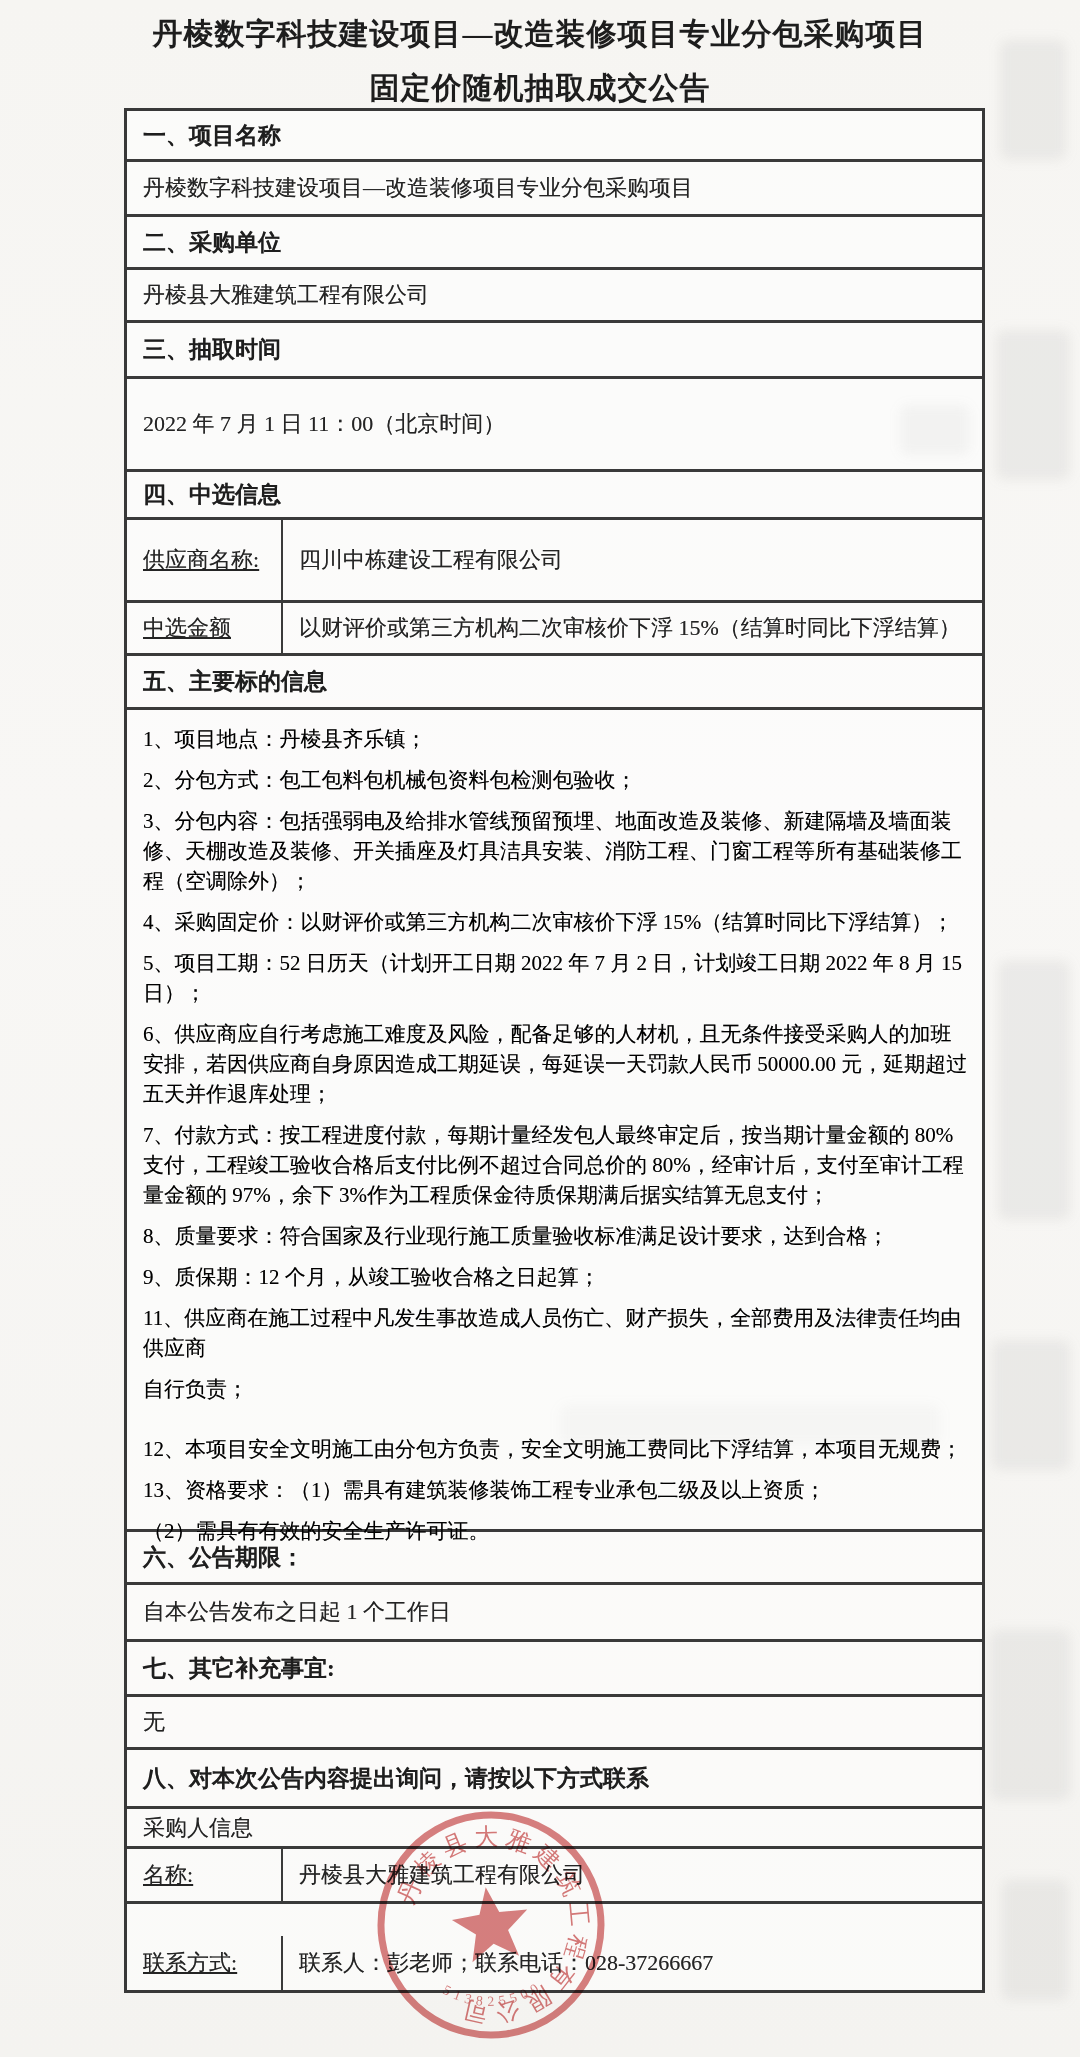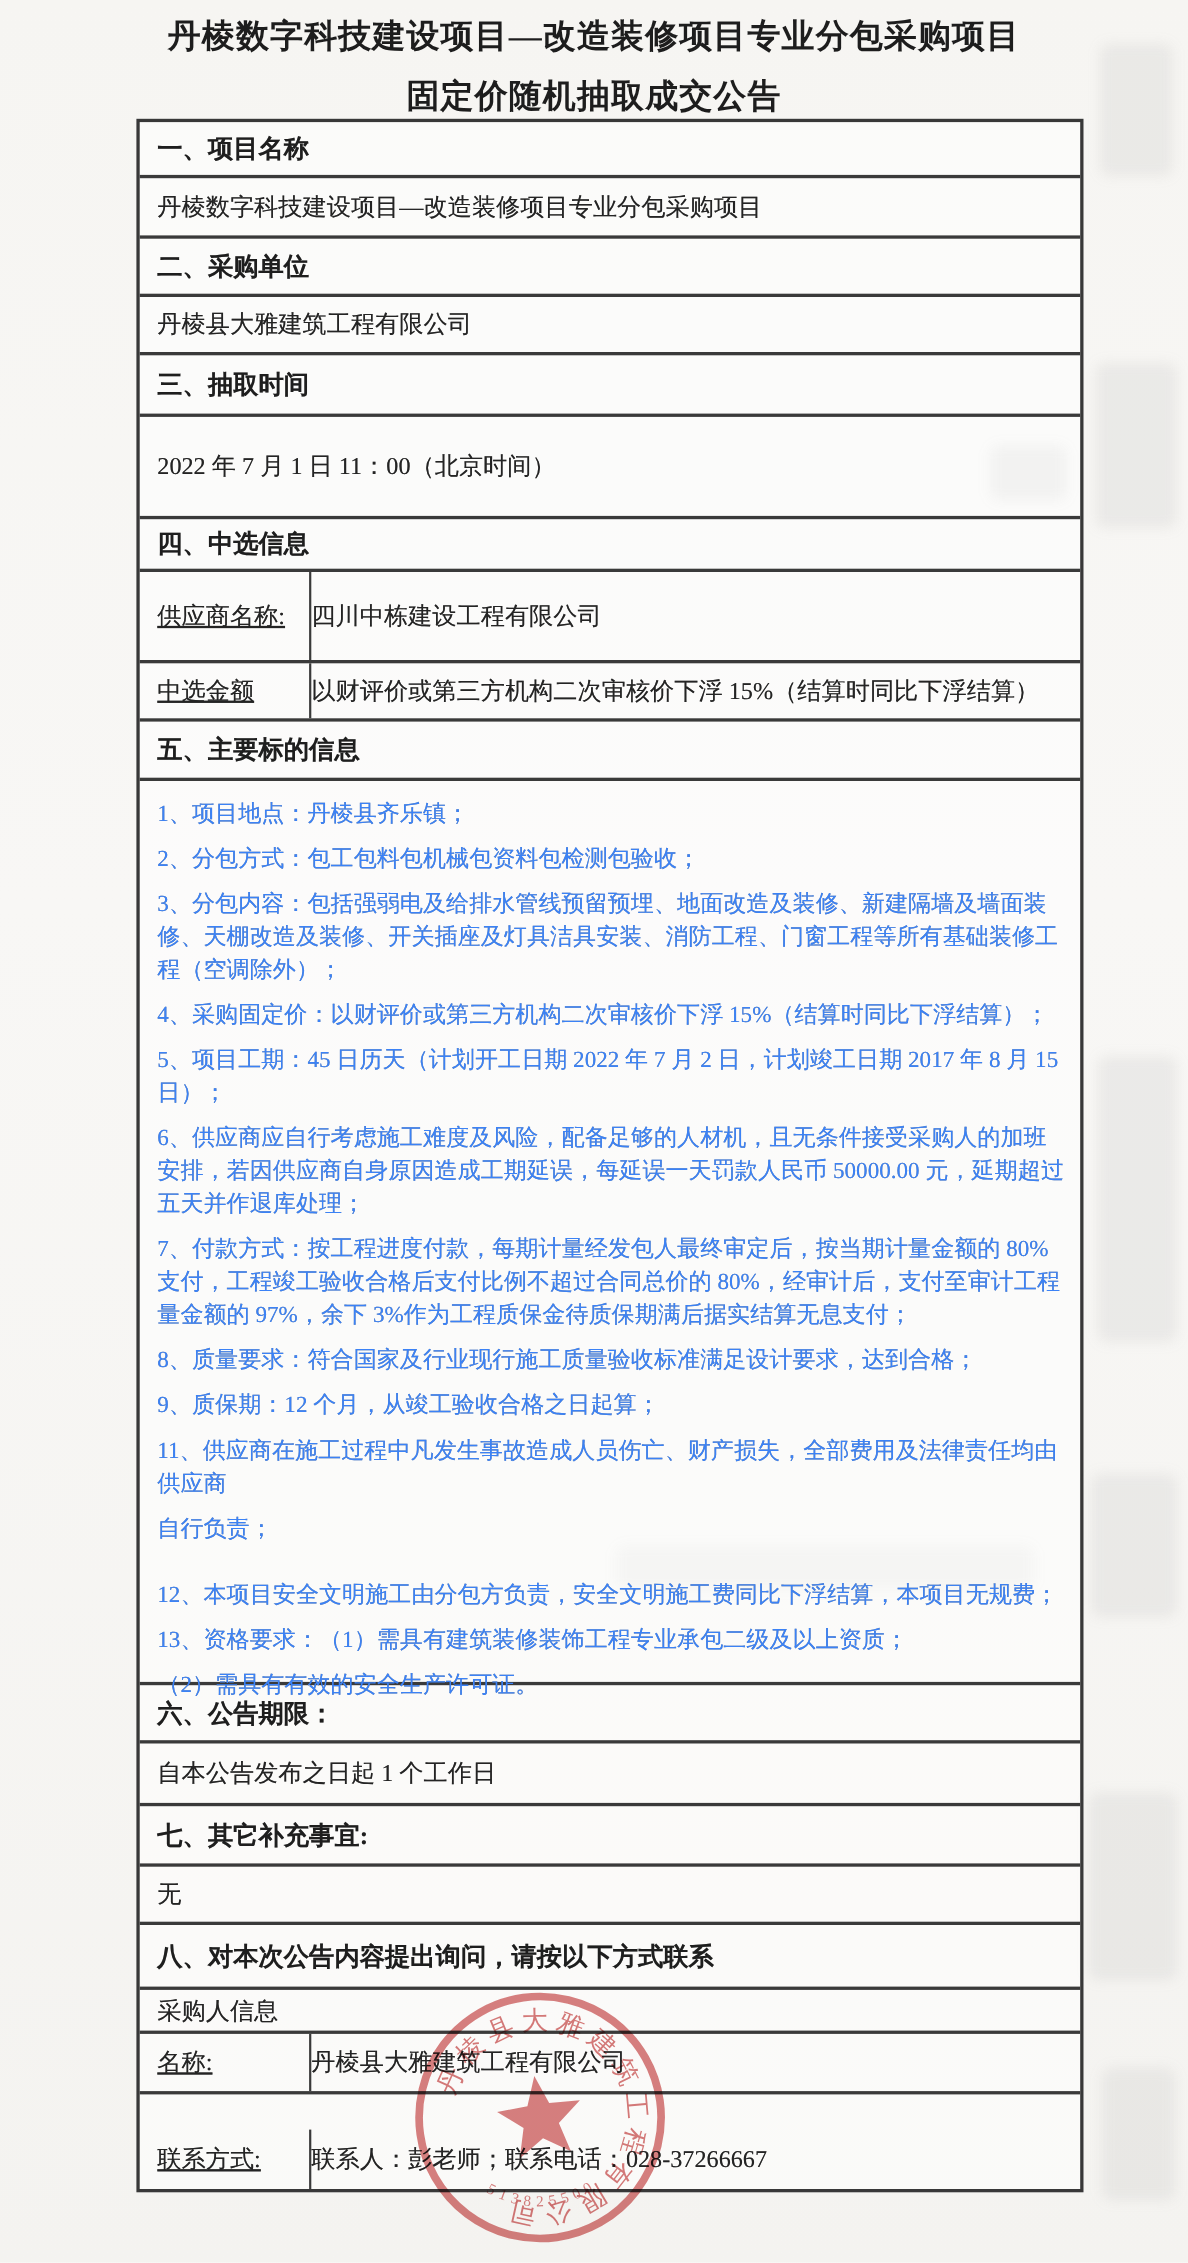--- a/index.html
+++ b/index.html
@@ -13,27 +13,27 @@
   .doc-table{position:absolute;left:124px;top:108px;width:861px;box-sizing:border-box;
     border:3px solid #383838;background:rgba(255,255,255,0.55);}
   .row{box-sizing:border-box;border-bottom:3px solid #3a3a3a;display:flex;
     align-items:center;padding:0 12px 0 16px;font-size:22px;
     text-shadow:0 0 .5px rgba(50,50,50,.55);}
   .row:last-child{border-bottom:none;margin-top:32px;}
   .hdr{font-weight:700;font-size:23px;color:#1e1e1e;}
   .cols{padding:0;}
   .cols .label{width:156px;box-sizing:border-box;align-self:stretch;display:flex;
     align-items:center;padding-left:16px;border-right:2px solid #3a3a3a;text-decoration:underline;}
-  .cols .value{flex:1;display:flex;align-items:center;padding-right:8px;}
+  .cols .value{flex:1;display:flex;align-items:center;padding-left:16px;padding-right:8px;}
   .r1{height:51px}.r2{height:55px}.r3{height:53px}.r4{height:53px}.r5{height:56px}
   .r6{height:93px}.r7{height:48px}.r8{height:83px}.r9{height:53px}.r10{height:54px}
   .r11{height:822px;display:block;padding:14px 10px 0 16px;}
   .r12{height:53px}.r13{height:57px}.r14{height:55px}.r15{height:53px}.r16{height:59px}
   .r17{height:40px}.r18{height:55px}.r19{height:54px}
-  .clauses p{margin:0 0 11px 0;font-size:21px;line-height:30px;color:#3b82f6;}
+  .clauses p{margin:0 0 11px 0;font-size:21px;line-height:30px;color:#000000;}
   .clauses p:nth-of-type(12){margin-top:30px;} 
   .stamp{position:absolute;left:371px;top:1805px;width:240px;height:240px;
     transform:rotate(-8deg);mix-blend-mode:multiply;opacity:.82;pointer-events:none;}
   .smudge{position:absolute;background:rgba(130,130,130,.10);filter:blur(6px);
     border-radius:8px;pointer-events:none;}
   .sm1{left:1000px;top:40px;width:66px;height:120px;}
   .sm2{left:996px;top:330px;width:74px;height:150px;}
   .sm3{left:900px;top:405px;width:70px;height:50px;background:rgba(130,130,130,.07);}
   .sm4{left:998px;top:960px;width:72px;height:260px;}
   .sm5{left:992px;top:1340px;width:78px;height:130px;}
@@ -69,21 +69,21 @@
       <div class="value">以财评价或第三方机构二次审核价下浮 15%（结算时同比下浮结算）</div>
     </div>
 
     <div class="row hdr r10">五、主要标的信息</div>
 
     <div class="row r11 clauses">
       <p>1、项目地点：丹棱县齐乐镇；</p>
       <p>2、分包方式：包工包料包机械包资料包检测包验收；</p>
       <p>3、分包内容：包括强弱电及给排水管线预留预埋、地面改造及装修、新建隔墙及墙面装修、天棚改造及装修、开关插座及灯具洁具安装、消防工程、门窗工程等所有基础装修工程（空调除外）；</p>
       <p>4、采购固定价：以财评价或第三方机构二次审核价下浮 15%（结算时同比下浮结算）；</p>
-      <p>5、项目工期：45 日历天（计划开工日期 2022 年 7 月 2 日，计划竣工日期 2017 年 8 月 15 日）；</p>
+      <p>5、项目工期：52 日历天（计划开工日期 2022 年 7 月 2 日，计划竣工日期 2022 年 8 月 15 日）；</p>
       <p>6、供应商应自行考虑施工难度及风险，配备足够的人材机，且无条件接受采购人的加班安排，若因供应商自身原因造成工期延误，每延误一天罚款人民币 50000.00 元，延期超过五天并作退库处理；</p>
       <p>7、付款方式：按工程进度付款，每期计量经发包人最终审定后，按当期计量金额的 80%支付，工程竣工验收合格后支付比例不超过合同总价的 80%，经审计后，支付至审计工程量金额的 97%，余下 3%作为工程质保金待质保期满后据实结算无息支付；</p>
       <p>8、质量要求：符合国家及行业现行施工质量验收标准满足设计要求，达到合格；</p>
       <p>9、质保期：12 个月，从竣工验收合格之日起算；</p>
       <p>11、供应商在施工过程中凡发生事故造成人员伤亡、财产损失，全部费用及法律责任均由供应商</p>
       <p>自行负责；</p>
       <p>12、本项目安全文明施工由分包方负责，安全文明施工费同比下浮结算，本项目无规费；</p>
       <p>13、资格要求：（1）需具有建筑装修装饰工程专业承包二级及以上资质；</p>
       <p>（2）需具有有效的安全生产许可证。</p>
     </div>

